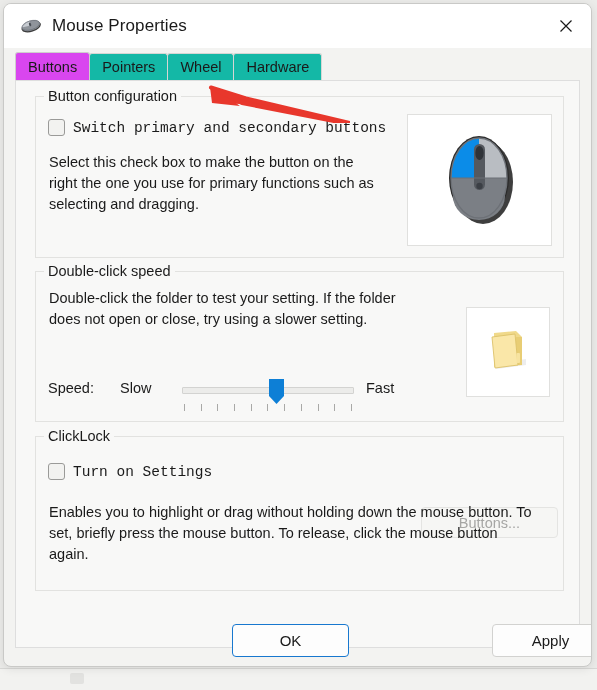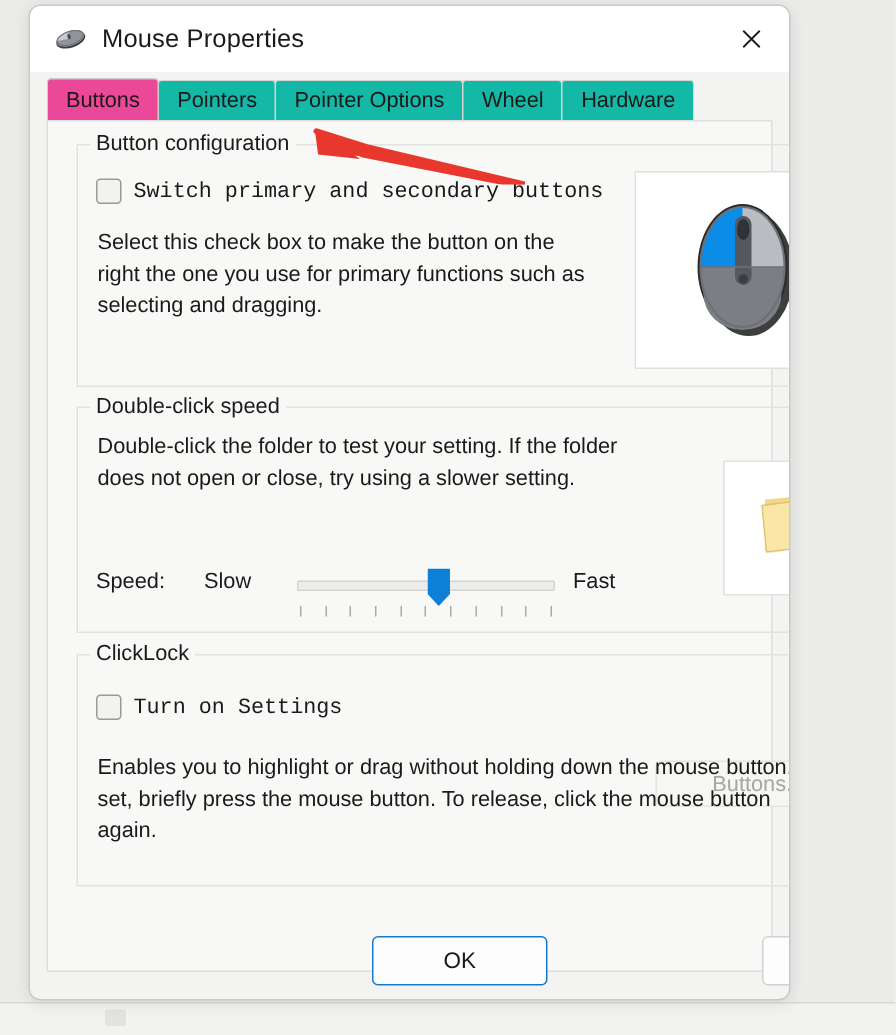--- a/index.html
+++ b/index.html
@@ -38,29 +38,28 @@
     height: 11px;
     background: #e2e2e0;
     border-radius: 2px;
   }
 
   
   .window {
     position: absolute;
     left: 3px;
     top: 3px;
-    width: 508px;
+    width: 589px;
     height: 664px;
     background: #f3f3f1;
     border: 1px solid #c9c9c7;
     border-radius: 8px;
     box-shadow: 0 2px 10px rgba(0,0,0,0.09);
     overflow: hidden;
     box-sizing: border-box;
-    margin-left: 16px;
   }
 
   
   .titlebar {
     position: relative;
     height: 44px;
     background: #ffffff;
     display: flex;
     align-items: center;
   }
@@ -111,21 +110,21 @@
     background: #14b8a6;
     border: 1px solid #d6d6d4;
     border-bottom: none;
     border-radius: 3px 3px 0 0;
     margin-right: -1px;
     box-sizing: border-box;
     cursor: default;
     white-space: nowrap;
   }
   .tab.selected {
-    background: #ec4899;
+    background: #d946ef;
     border-color: #cfcfcd;
     height: 28px;
     position: relative;
     z-index: 4;
   }
 
   
   .tabpanel {
     position: relative;
     margin: 0 11px;
@@ -352,23 +351,20 @@
   </div>
 
   <div class="tabstrip">
     <div class="tab selected">
       <span>Buttons</span>
     </div>
     <div class="tab">
       <span>Pointers</span>
     </div>
     <div class="tab">
-      <span>Pointer Options</span>
-    </div>
-    <div class="tab">
       <span>Wheel</span>
     </div>
     <div class="tab">
       <span>Hardware</span>
     </div>
   </div>
 
   <div class="tabpanel">
 
     <div class="group" id="group-buttons">

